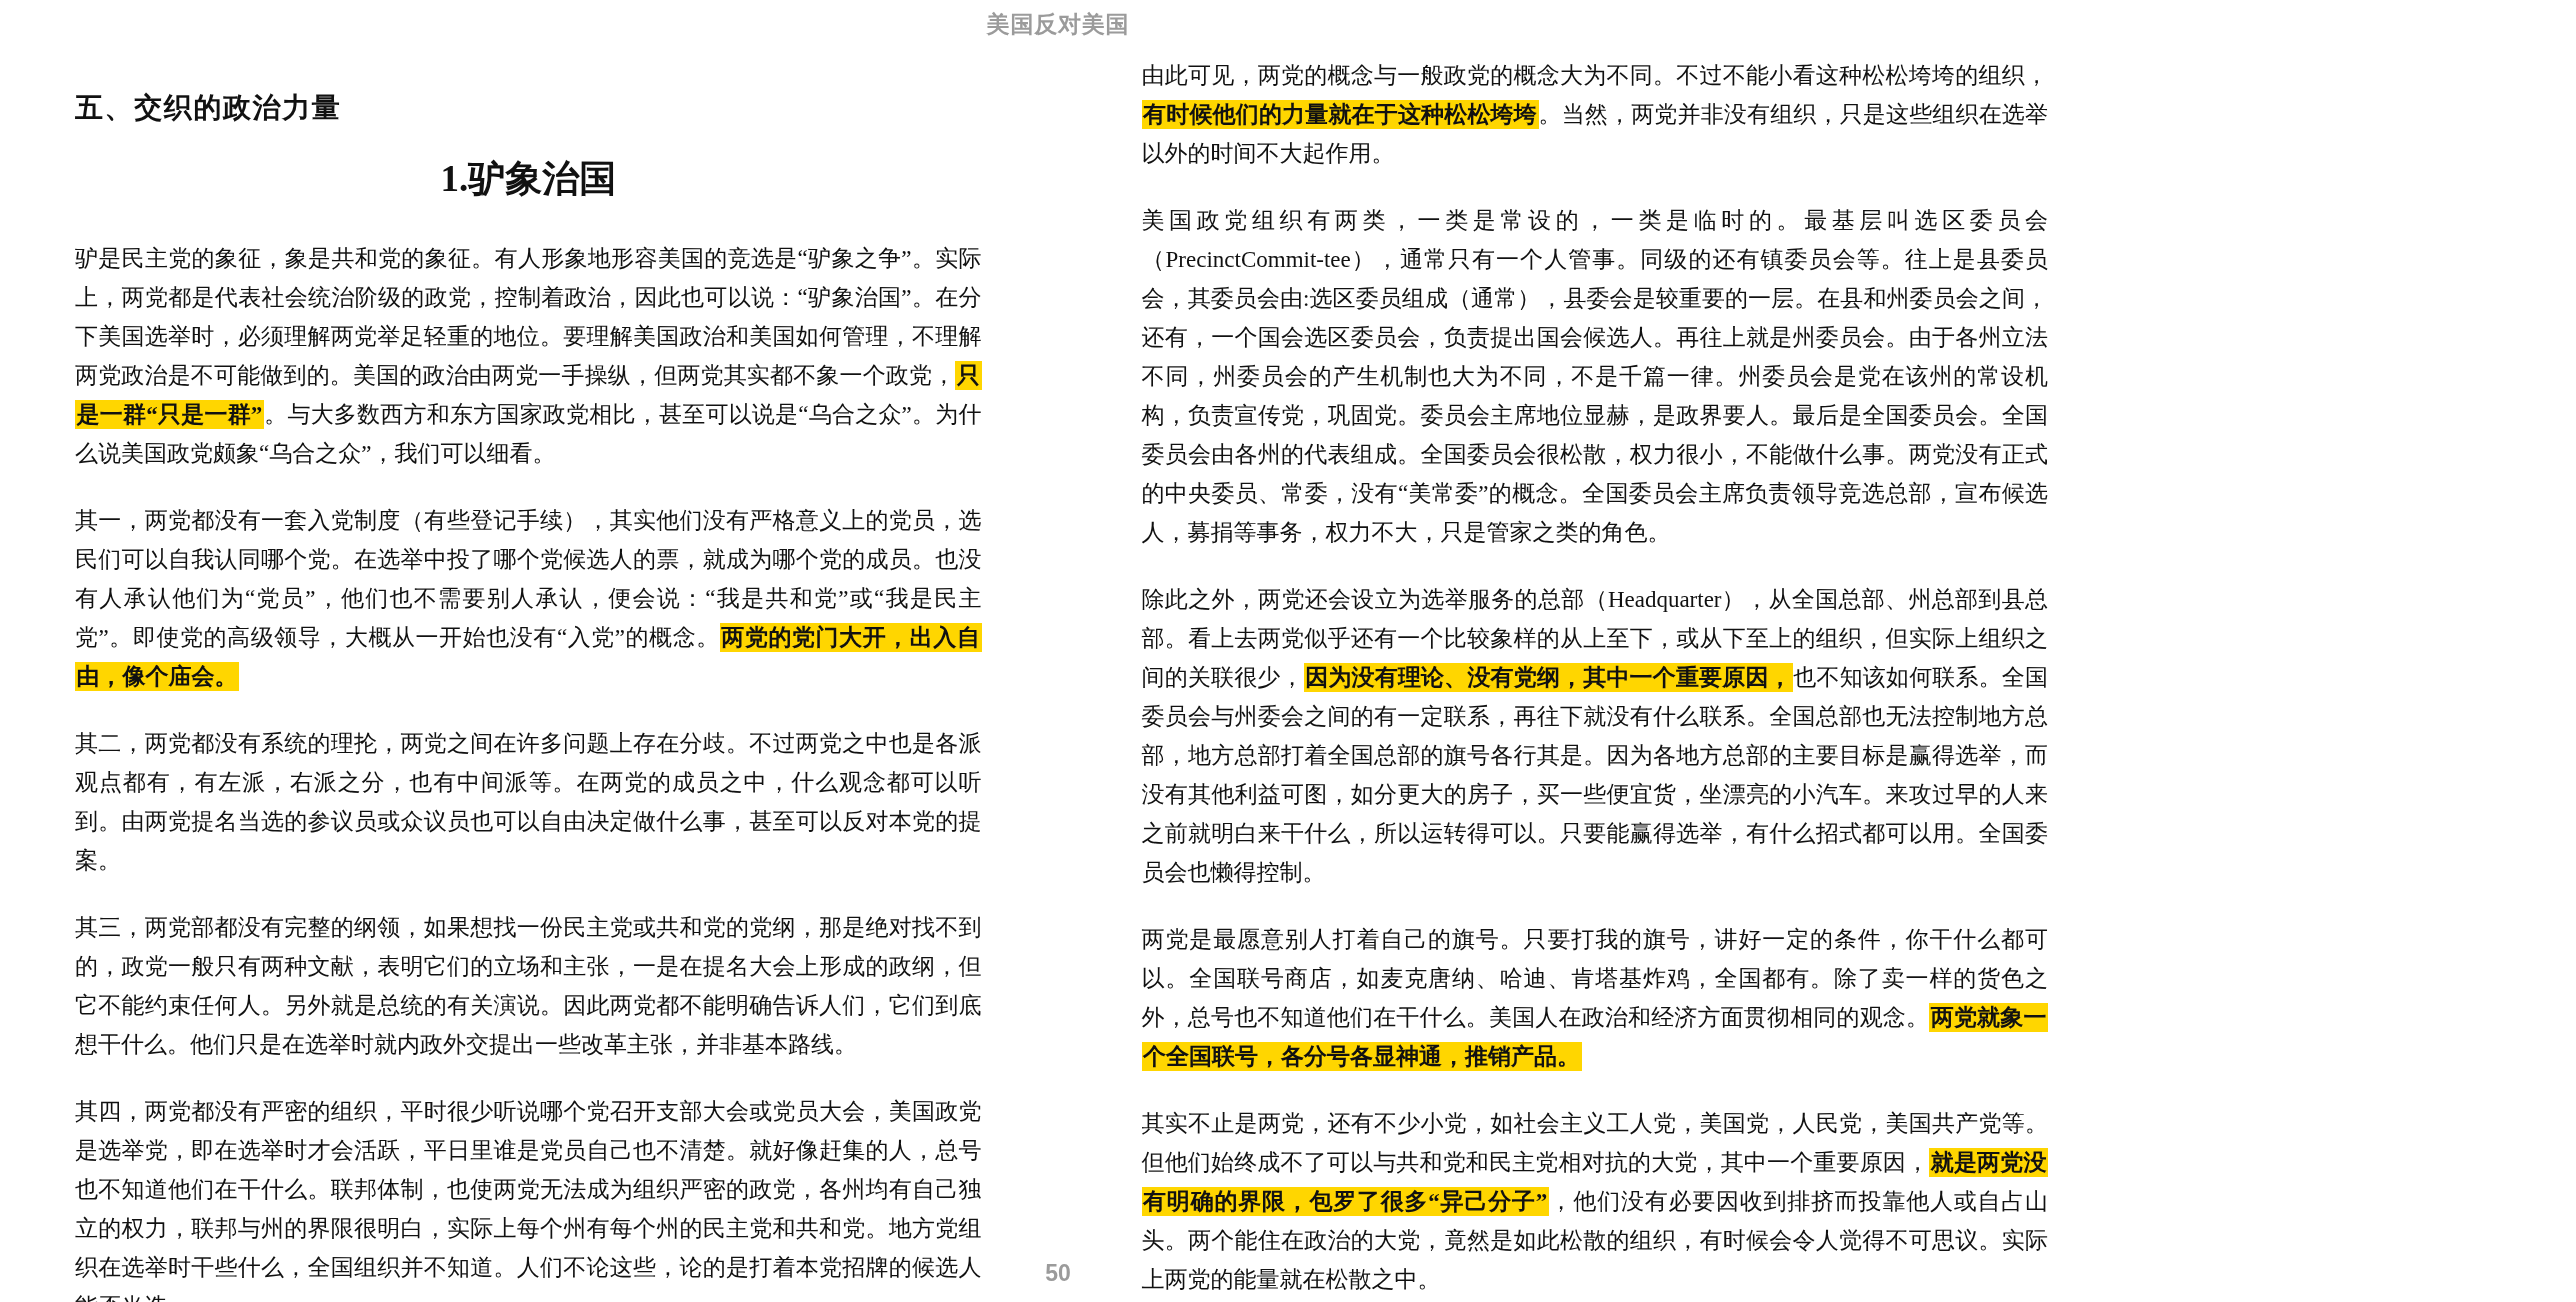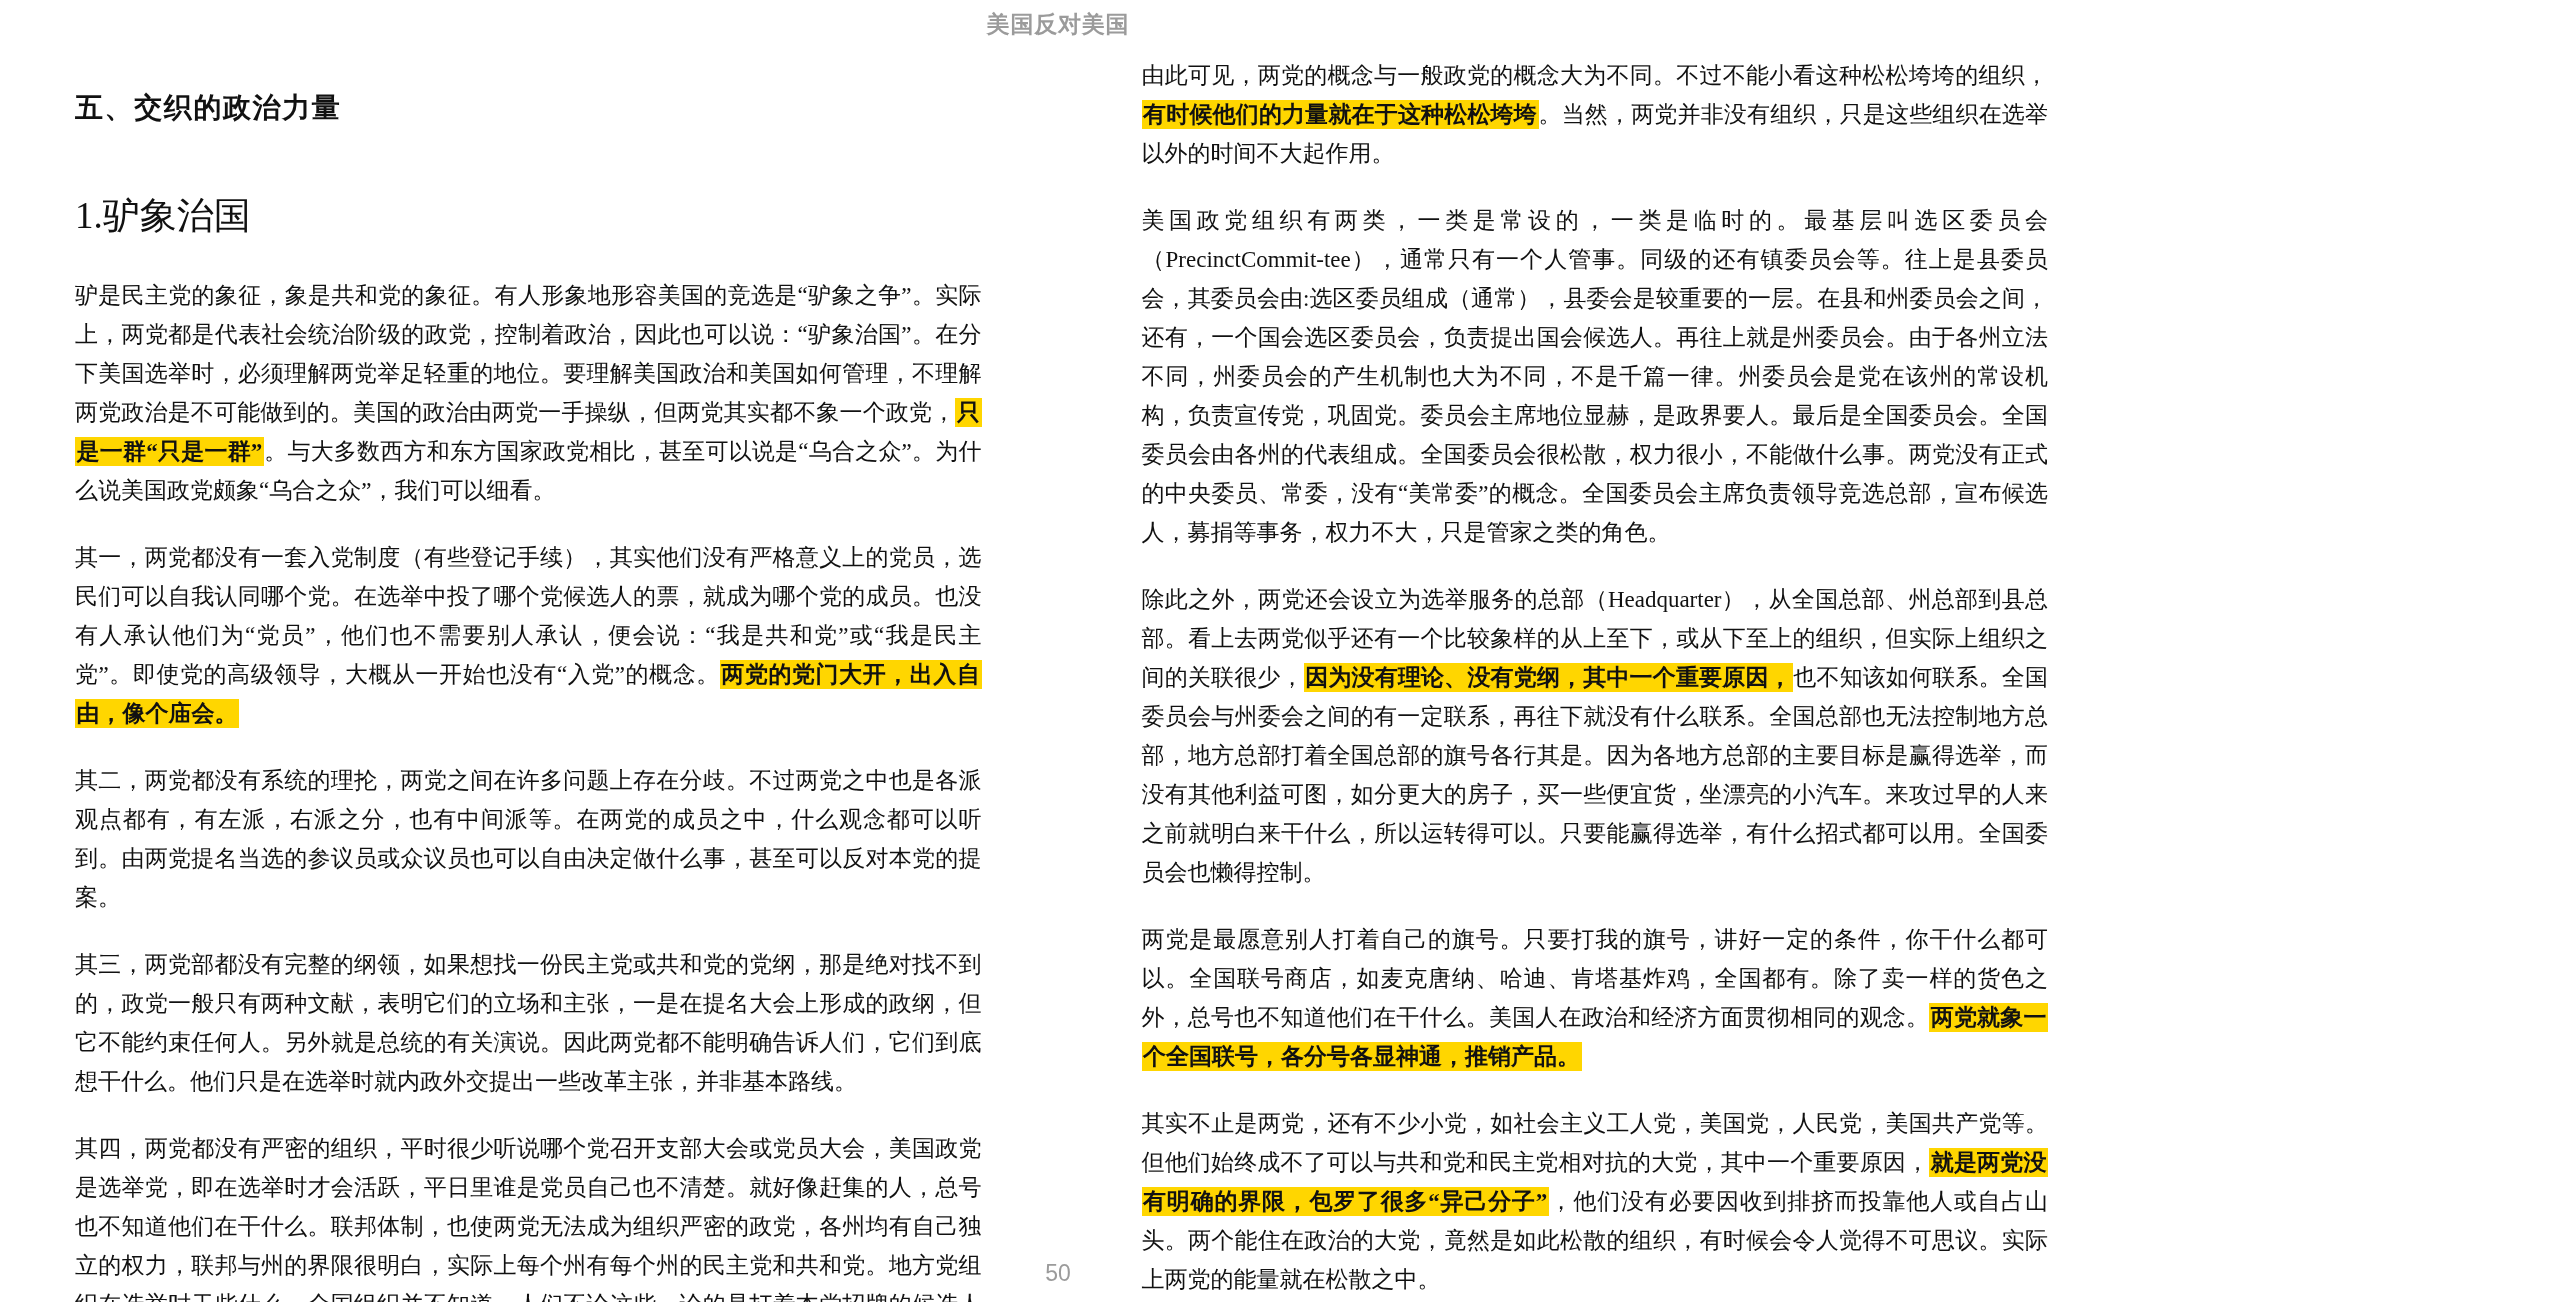--- a/index.html
+++ b/index.html
@@ -37,24 +37,25 @@
   }
   .column{flex:1 1 0;min-width:0;}
   .section-title{
     margin:36px 0 0 0;
     font-size:28px;
     font-weight:bold;
     line-height:1.15;
     letter-spacing:1.6px;
   }
   .subsection-title{
-    margin:72px 0 0 0;
+    margin:35px 0 0 0;
     font-size:37px;
-    font-weight:normal;
+    font-weight:bold;
     line-height:1.1;
+    text-align:center;
   }
   .left-paras{margin-top:39px;}
   .para{
     margin:0 0 28px 0;
     font-size:23px;
     line-height:39px;
     text-align:justify;
     text-justify:inter-ideograph;
   }
   .para:last-child{margin-bottom:0;}
@@ -64,21 +65,21 @@
     padding:2.3px 1.6px;
     -webkit-box-decoration-break:clone;
     box-decoration-break:clone;
   }
   .page-number{
     position:absolute;
     left:0;right:0;
     bottom:15.6px;
     text-align:center;
     font-family:"Liberation Sans","DejaVu Sans",sans-serif;
-    font-weight:normal;
+    font-weight:bold;
     font-size:23px;
     color:var(--muted);
   }
 </style>
 </head>
 <body>
 
 <div class="page">
   <div class="running-header">美国反对美国</div>
 

